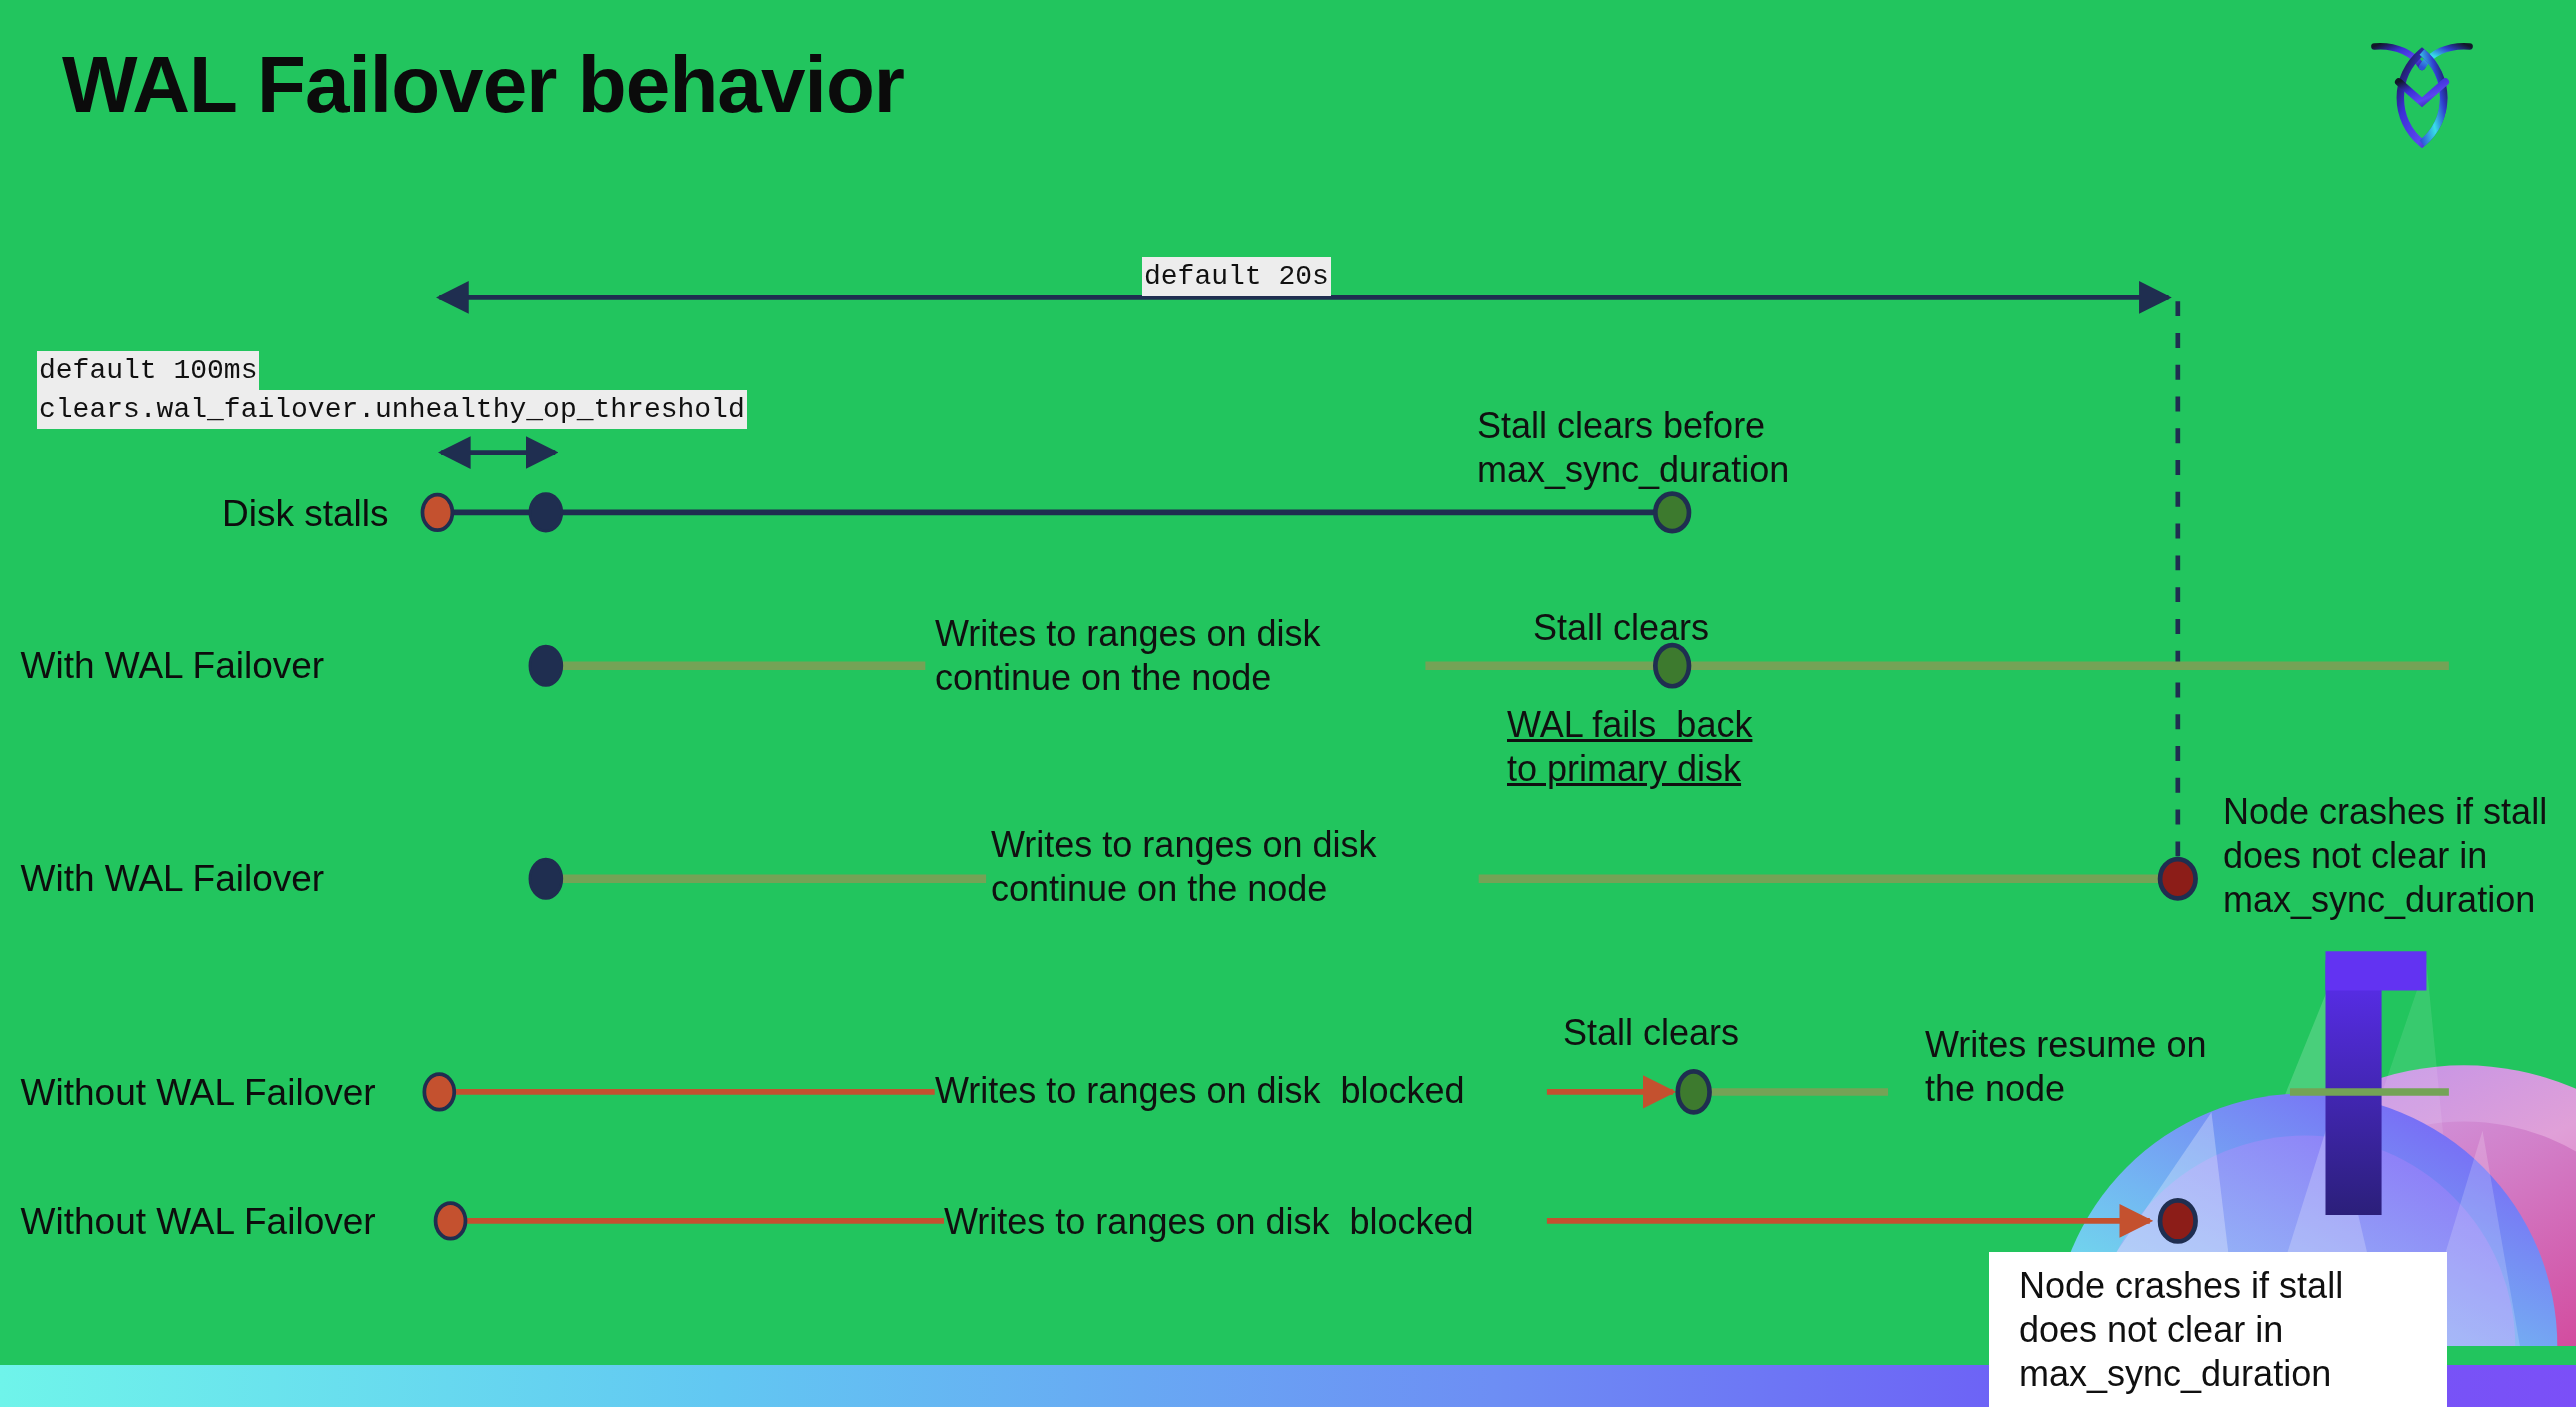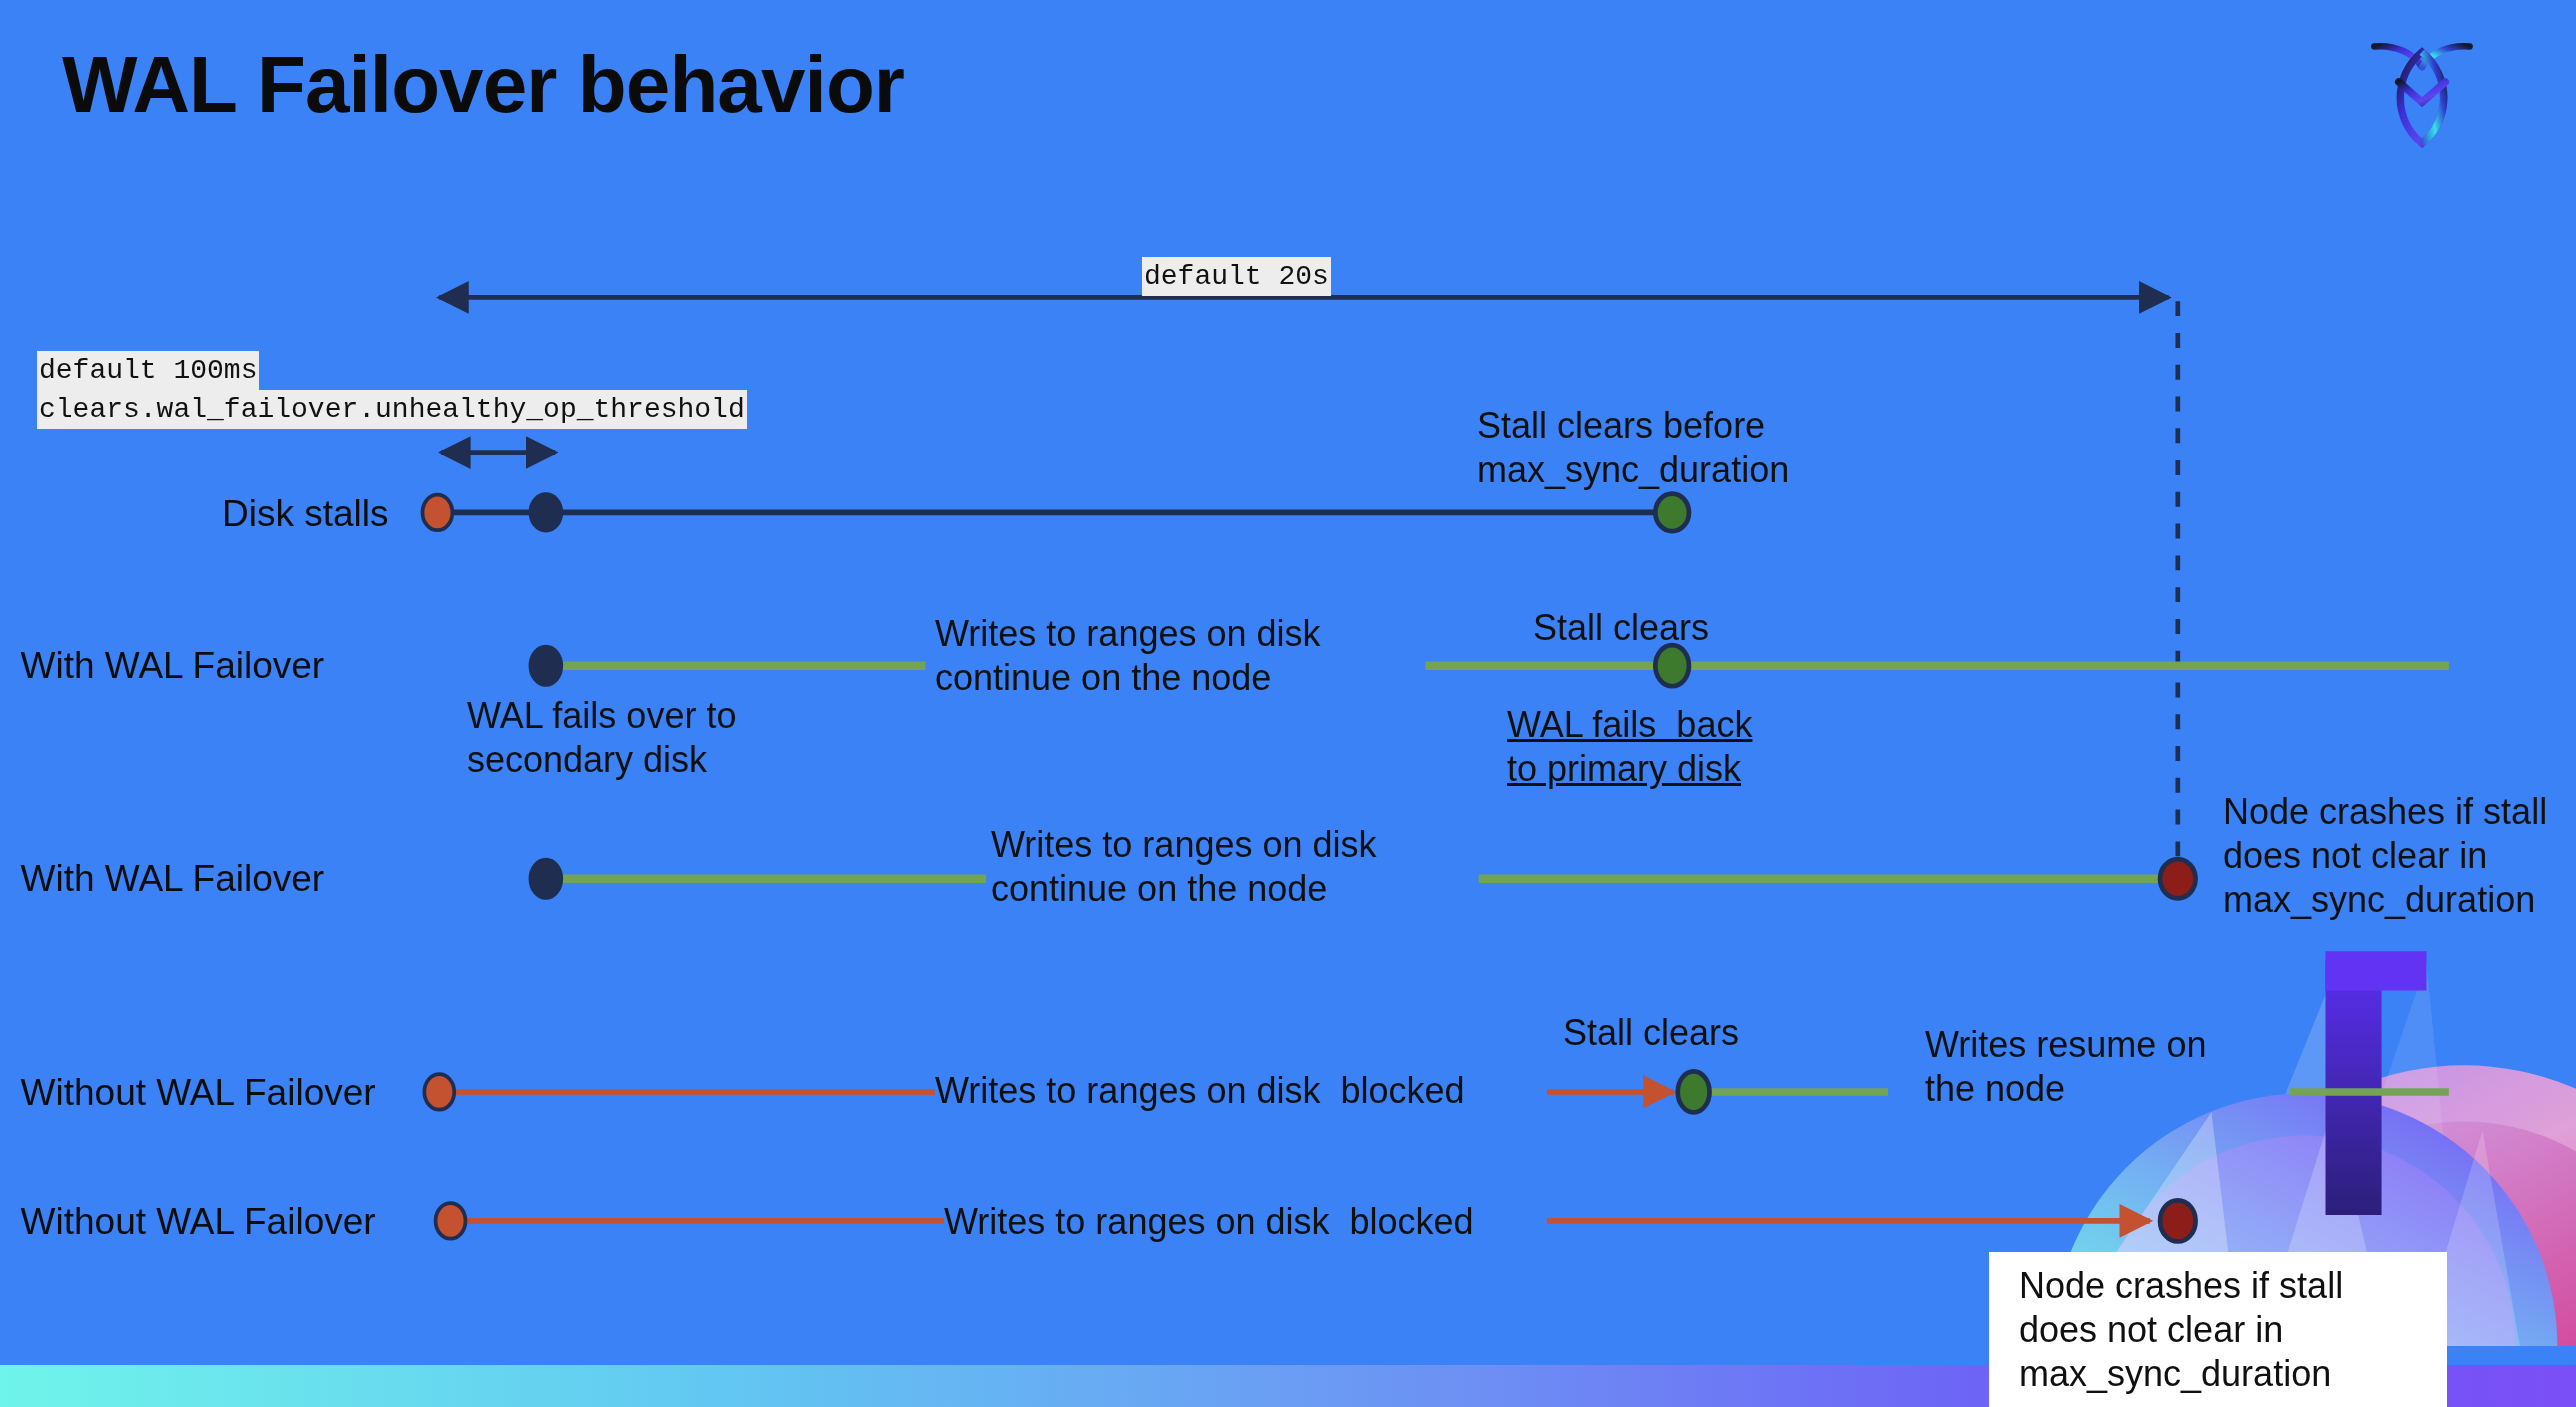--- a/index.html
+++ b/index.html
@@ -2,21 +2,21 @@
 <html style="font-size:15px"><head>
 <meta charset="utf-8">
 <title>WAL Failover behavior</title>
 <style>
   html,body{margin:0;padding:0;background:#ffffff;}
   body{
     width:2576px;height:1408px;position:relative;overflow:hidden;
     font-family:"Liberation Sans","DejaVu Sans",sans-serif;
     color:#000000;
   }
-  .slide{position:absolute;inset:0;background:#3b82f6;overflow:hidden;}
+  .slide{position:absolute;inset:0;background:#22c55e;overflow:hidden;}
 
   
   #page-title{
     position:absolute;left:62px;top:45px;
     font-size:80px;font-weight:700;letter-spacing:-0.9px;
     line-height:1.0;color:#0b0b0b;white-space:nowrap;
   }
 
   
   #brand-logo{position:absolute;right:93px;top:24px;width:122px;height:126px;}
@@ -218,22 +218,20 @@
   <div class="rowlabel" style="left:20.6px;top:1199px;">Without WAL Failover</div>
 
   <div class="lbl c" style="left:1477px;top:404px;width:393px;">Stall clears before
 max_sync_duration</div>
 
   <div class="lbl c" style="left:935px;top:612px;width:458px;">Writes to ranges on disk
 continue on the node</div>
 
   <div class="lbl c" style="left:1533px;top:606px;width:280px;">Stall clears</div>
 
-  <div class="lbl c" style="left:467px;top:694px;width:318px;">WAL fails over to
-secondary disk</div>
 
   <div class="lbl c" style="left:1507px;top:703px;width:336px;text-decoration:underline;">WAL fails  back
 to primary disk</div>
 
   <div class="lbl c" style="left:991px;top:823px;width:467px;">Writes to ranges on disk
 continue on the node</div>
 
   <div class="lbl l" style="left:2223px;top:790px;width:355px;">Node crashes if stall
 does not clear in
 max_sync_duration</div>

